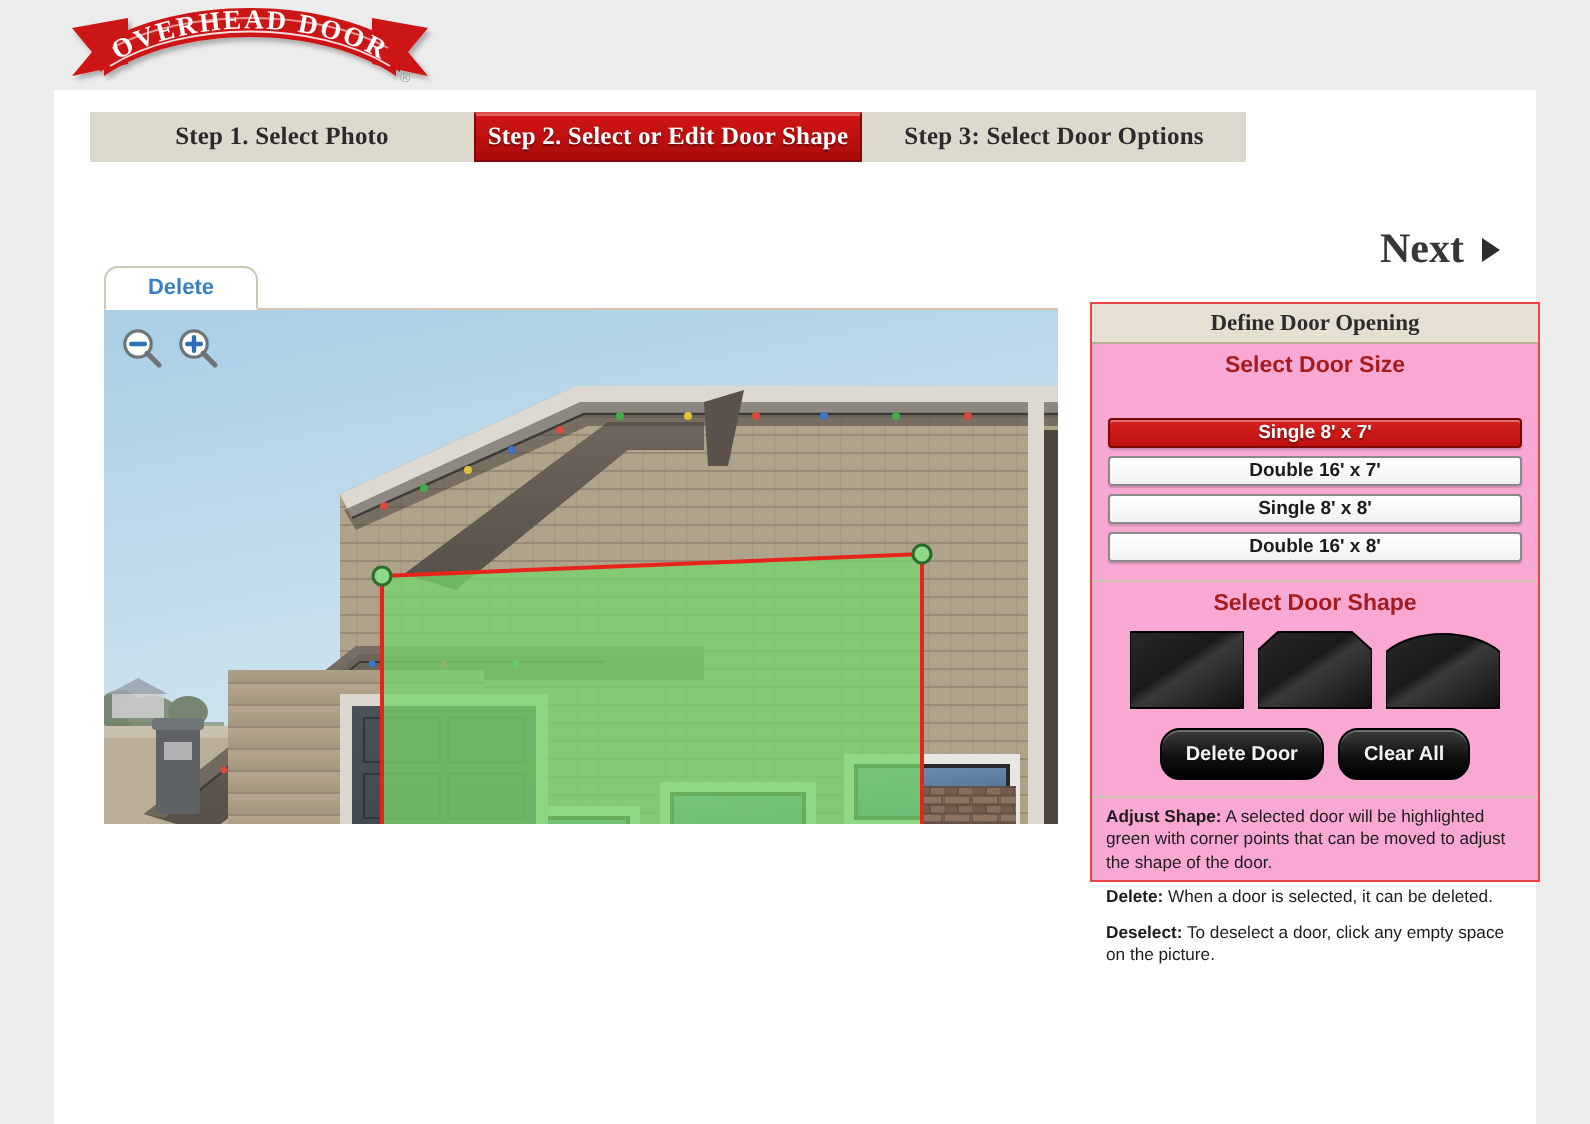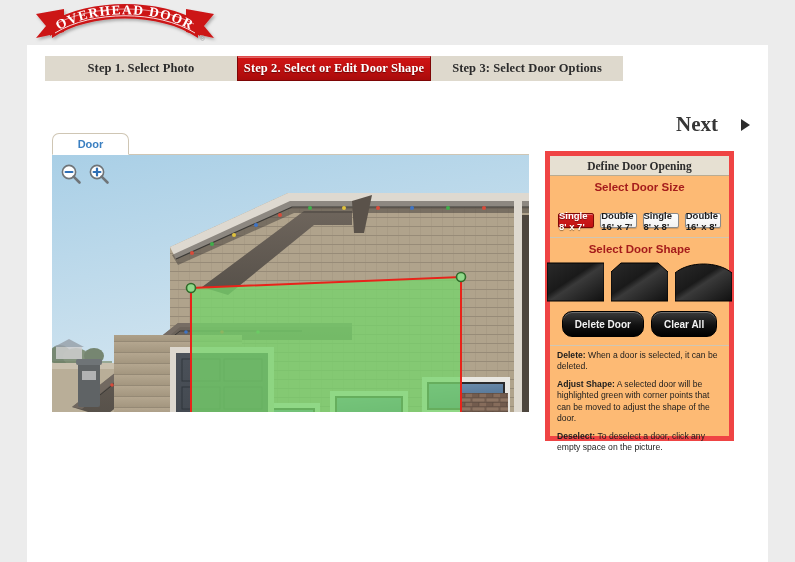--- a/index.html
+++ b/index.html
@@ -50,21 +50,21 @@
     color: #ffffff;
     border: 1px solid #7e0606;
     border-top-color: #e04b4b;
     box-shadow: inset 0 1px 0 rgba(255,255,255,.35);
     text-shadow: 0 1px 1px rgba(0,0,0,.45);
   }
 
   
   .next-btn {
     position: absolute; right: 45px; top: 112px;
-    display: flex; align-items: center; gap: 23px;
+    display: flex; align-items: center; gap: 9px;
     font-family: "Liberation Serif", serif;
     font-size: 21px; font-weight: bold; color: #363636;
     cursor: pointer; user-select: none;
     z-index: 20;
   }
   .next-arrow {
     width: 0; height: 0;
     border-left: 9px solid #2c2c2c;
     border-top: 6px solid transparent;
     border-bottom: 6px solid transparent;
@@ -102,44 +102,44 @@
   
   .zoom-tools {
     position: absolute; left: 8px; top: 8px;
     display: flex; gap: 6px; z-index: 10;
   }
   .zoom-tools svg { display:block; cursor: pointer; }
 
   
   .panel {
     position: absolute; left: 545px; top: 151px;
-    width: 189px; height: 290px;
-    background: #fdba74;
-    border: 5px solid #ef4444;
+    width: 225px; height: 290px;
+    background: #f9a8d4;
+    border: 1px solid #ef4444;
     z-index: 15;
   }
   .panel-header {
     height: 20px;
     background: #e6e0d2;
     border-bottom: 1px solid #b9ac93;
     display: flex; align-items: center; justify-content: center;
     font-family: "Liberation Serif", serif;
     font-weight: bold; font-size: 11.5px; color: #2c2c2c;
   }
   .sec-title {
     text-align: center;
     font-family: Liberation Sans, sans-serif;
     font-weight: bold;
     font-size: 11.5px;
     color: #a51c1c;
     margin: 5px 0 4px;
   }
   .size-grid {
     display: grid;
-    grid-template-columns: 1fr 1fr 1fr 1fr;
+    grid-template-columns: 1fr;
     gap: 4px 6px;
     padding: 16px 8px 7px;
   }
   .size-btn {
     height: 15px;
     border: 1px solid #8a8a8a;
     border-radius: 2px;
     background: linear-gradient(180deg,#ffffff 0%,#f2f2f2 100%);
     font-size: 9.5px; font-weight: bold; color: #1b1b1b;
     display: flex; align-items: center; justify-content: center;
@@ -233,21 +233,21 @@
     <div class="step active">Step 2. Select or Edit Door Shape</div>
     <div class="step">Step 3: Select Door Options</div>
   </div>
 
   <div class="next-btn">
     <span>Next</span>
     <span class="next-arrow"></span>
   </div>
 
   <div class="photo-tabstrip">
-    <div class="photo-tab">Door</div>
+    <div class="photo-tab">Delete</div>
   </div>
 
   <div class="photo">
     <svg width="477" height="362" viewBox="0 0 477 362">
       <defs>
         <linearGradient id="sky" x1="0" y1="0" x2="0.25" y2="1">
           <stop offset="0%" stop-color="#a9cfe6"></stop>
           <stop offset="60%" stop-color="#cfe3ef"></stop>
           <stop offset="100%" stop-color="#e4eef3"></stop>
         </linearGradient>
@@ -524,24 +524,24 @@
 
     <div class="action-row">
       <div class="pill">Delete Door</div>
       <div class="pill">Clear All</div>
     </div>
 
     <div class="instr-div"></div>
 
     <div class="instructions">
       <p class="instr-p">
-        <b>Delete:</b><span>  When a door is selected, it can be deleted.</span>
+        <b>Adjust Shape:</b><span>  A selected door will be highlighted green with corner points that can be moved to adjust the shape of the door.</span>
       </p>
       <p class="instr-p">
-        <b>Adjust Shape:</b><span>  A selected door will be highlighted green with corner points that can be moved to adjust the shape of the door.</span>
+        <b>Delete:</b><span>  When a door is selected, it can be deleted.</span>
       </p>
       <p class="instr-p">
         <b>Deselect:</b><span>  To deselect a door, click any empty space on the picture.</span>
       </p>
     </div>
   </div>
 
 </div>
 
 </body></html>

